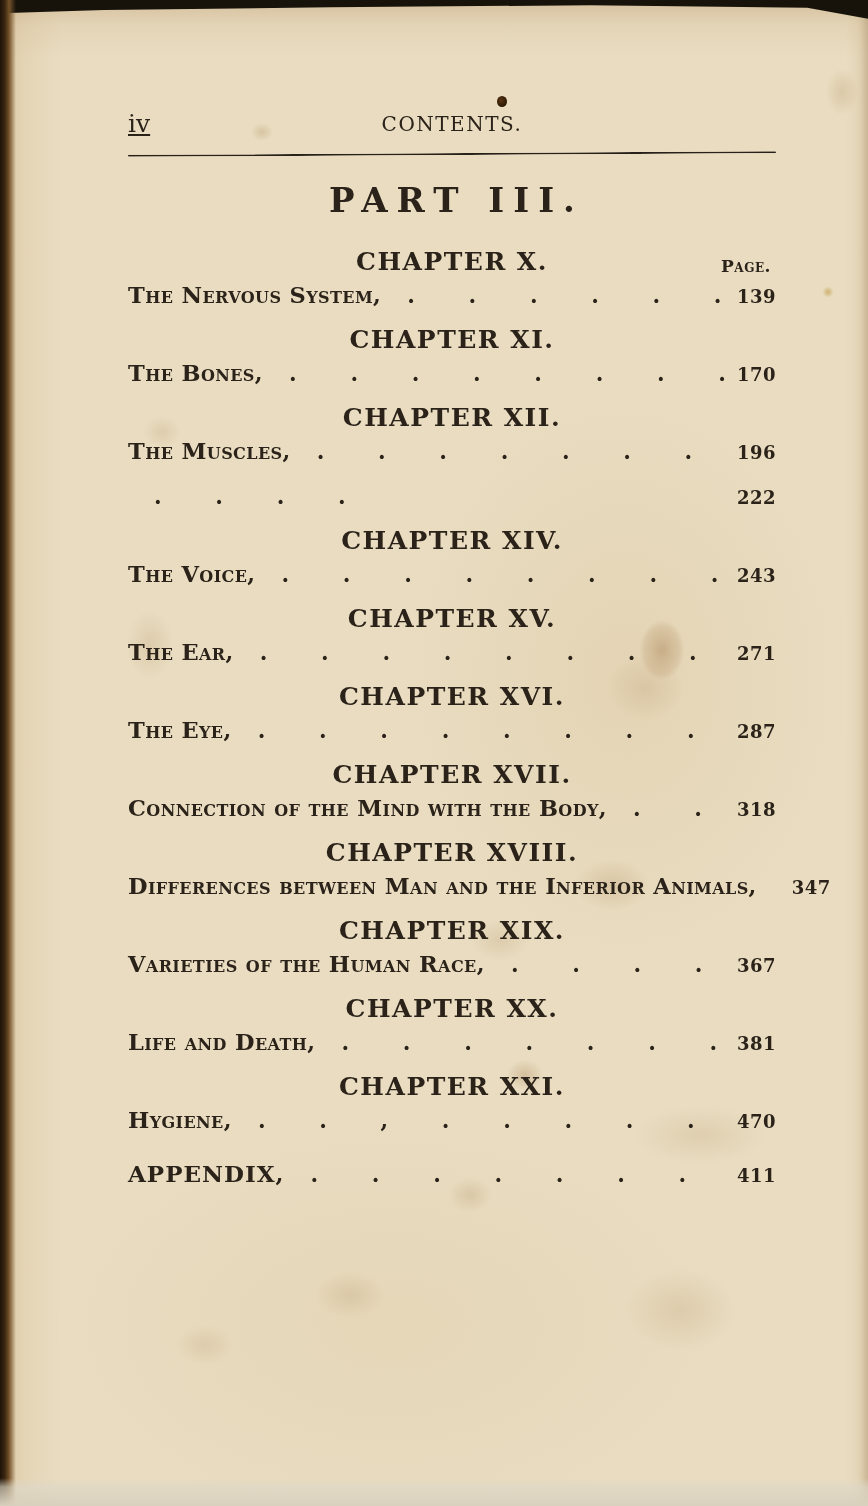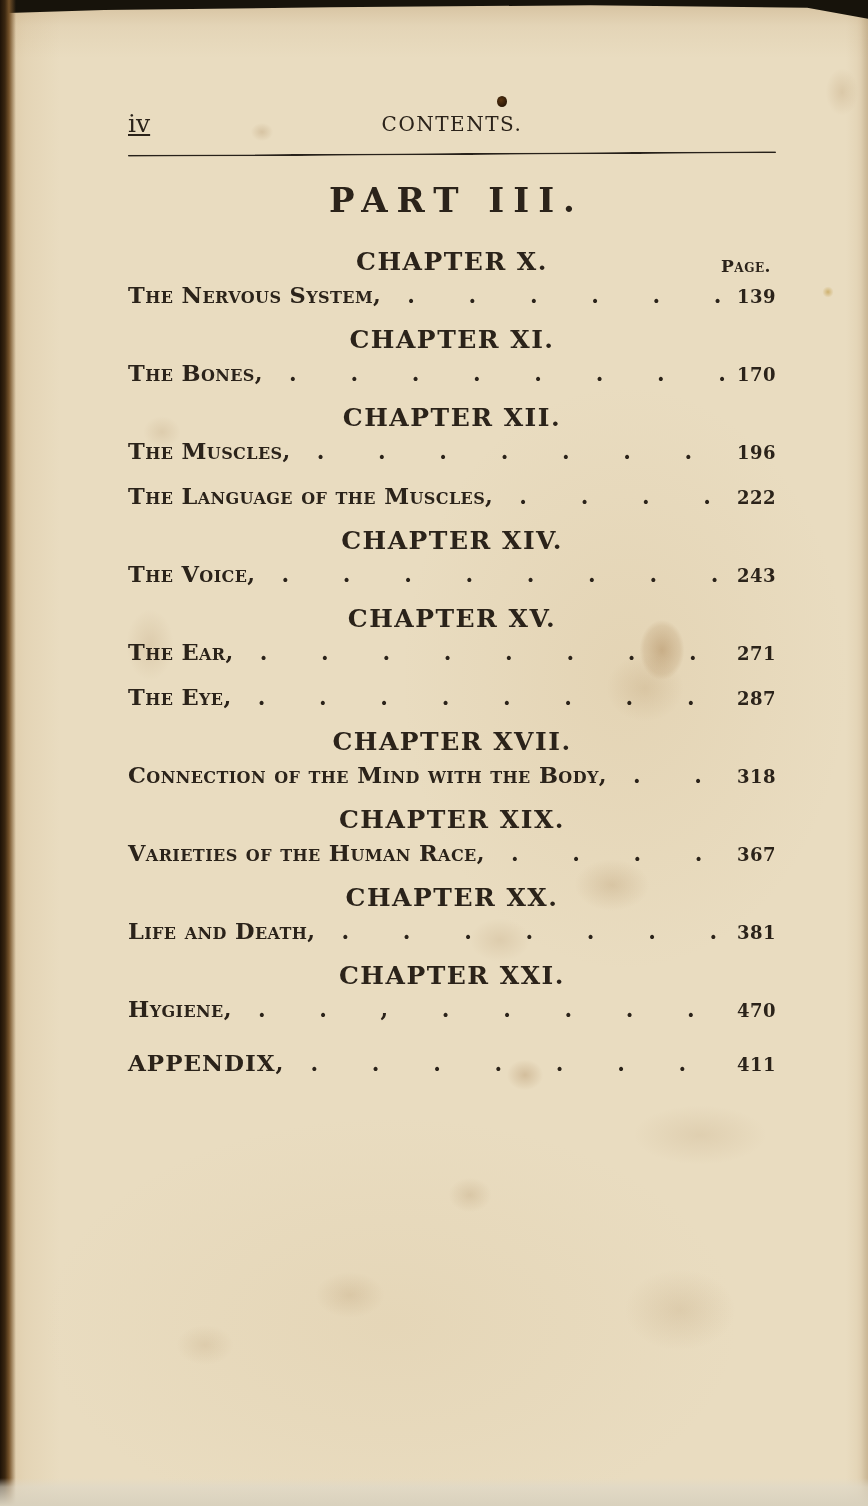--- a/index.html
+++ b/index.html
@@ -147,21 +147,20 @@
       <div class="section-head">CHAPTER XII.</div>
       <div class="entry">
         <span class="entry-title">The Muscles,</span>
         <span class="leader">. . . . . . . . .</span>
         <span class="entry-page">196</span>
       </div>
     </div>
 
     <div class="section">
       <div class="entry">
-        <span class="entry-title">The Language of the Muscles,</span>
         <span class="leader">. . . .</span>
         <span class="entry-page">222</span>
       </div>
     </div>
 
     <div class="section">
       <div class="section-head">CHAPTER XIV.</div>
       <div class="entry">
         <span class="entry-title">The Voice,</span>
         <span class="leader">. . . . . . . . .</span>
@@ -172,36 +171,45 @@
     <div class="section">
       <div class="section-head">CHAPTER XV.</div>
       <div class="entry">
         <span class="entry-title">The Ear,</span>
         <span class="leader">. . . . . . . . .</span>
         <span class="entry-page">271</span>
       </div>
     </div>
 
     <div class="section">
+      <div class="section-head">CHAPTER XVI.</div>
       <div class="entry">
         <span class="entry-title">The Eye,</span>
         <span class="leader">. . . . . . . . .</span>
         <span class="entry-page">287</span>
       </div>
     </div>
 
     <div class="section">
       <div class="section-head">CHAPTER XVII.</div>
       <div class="entry">
         <span class="entry-title">Connection of the Mind with the Body,</span>
         <span class="leader">. .</span>
         <span class="entry-page">318</span>
       </div>
     </div>
 
+    <div class="section">
+      <div class="section-head">CHAPTER XVIII.</div>
+      <div class="entry">
+        <span class="entry-title">Differences between Man and the Inferior Animals,</span>
+        <span class="leader"></span>
+        <span class="entry-page">347</span>
+      </div>
+    </div>
 
     <div class="section">
       <div class="section-head">CHAPTER XIX.</div>
       <div class="entry">
         <span class="entry-title">Varieties of the Human Race,</span>
         <span class="leader">. . . . .</span>
         <span class="entry-page">367</span>
       </div>
     </div>
 

